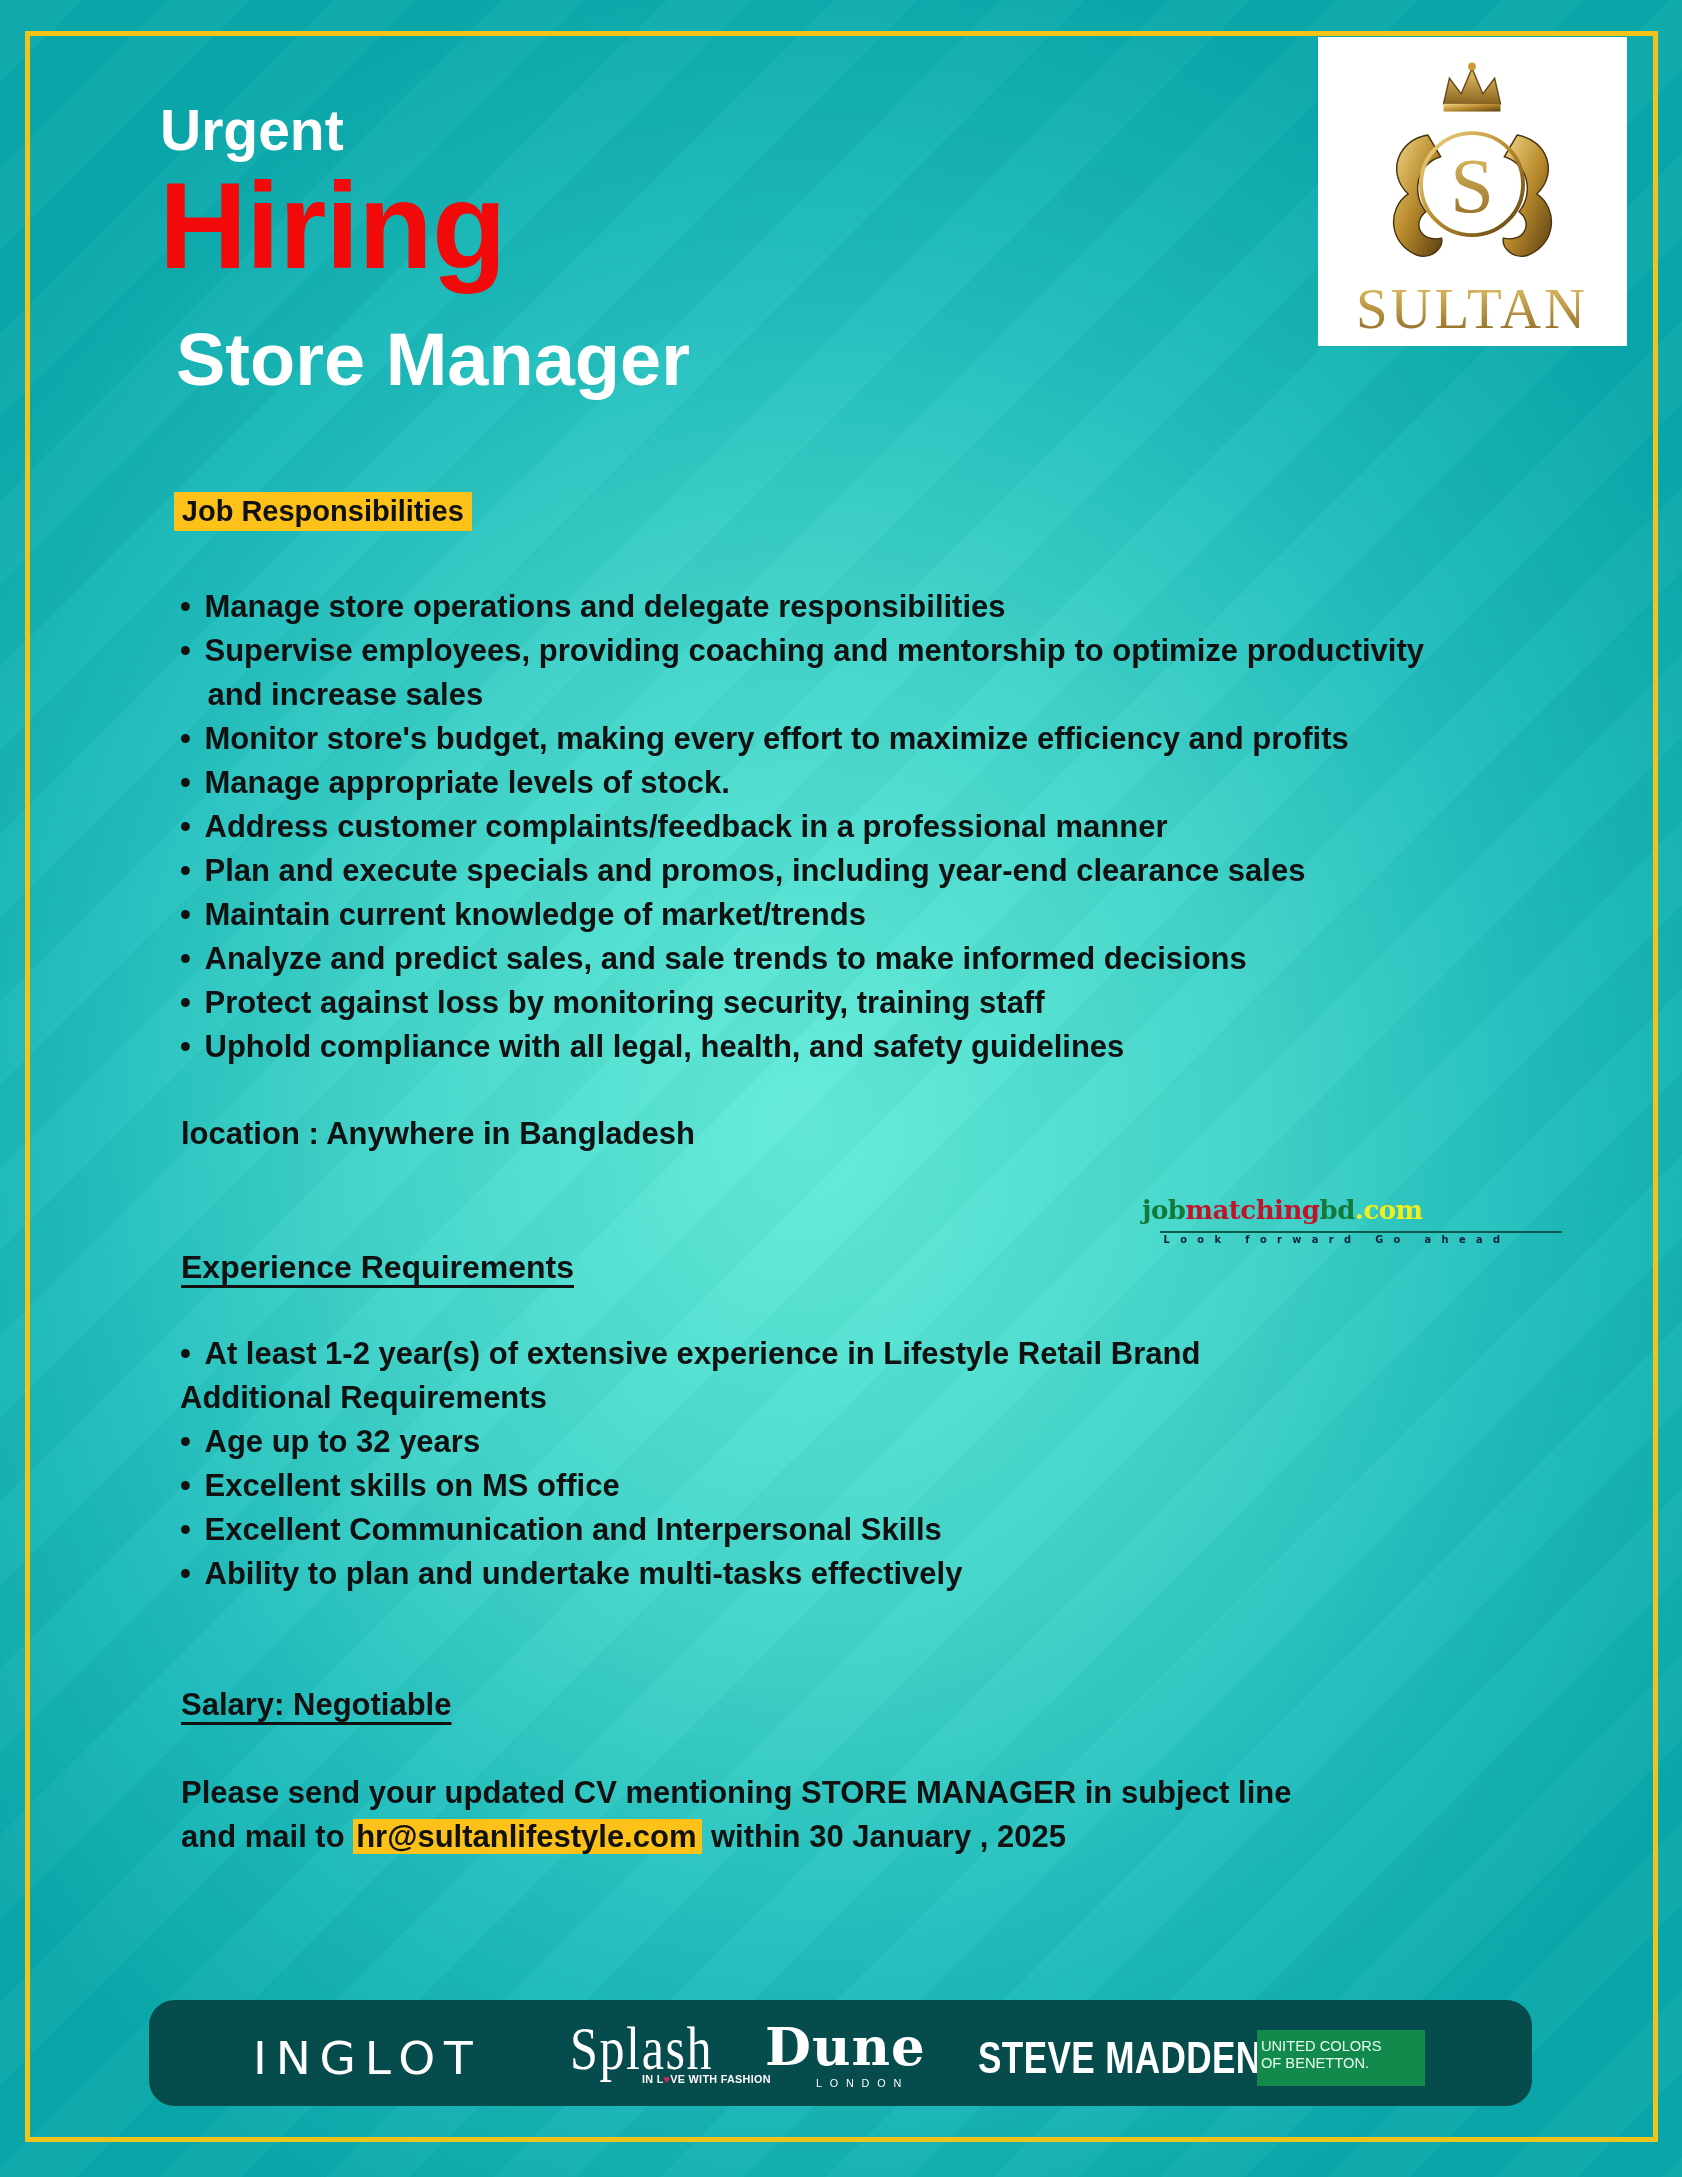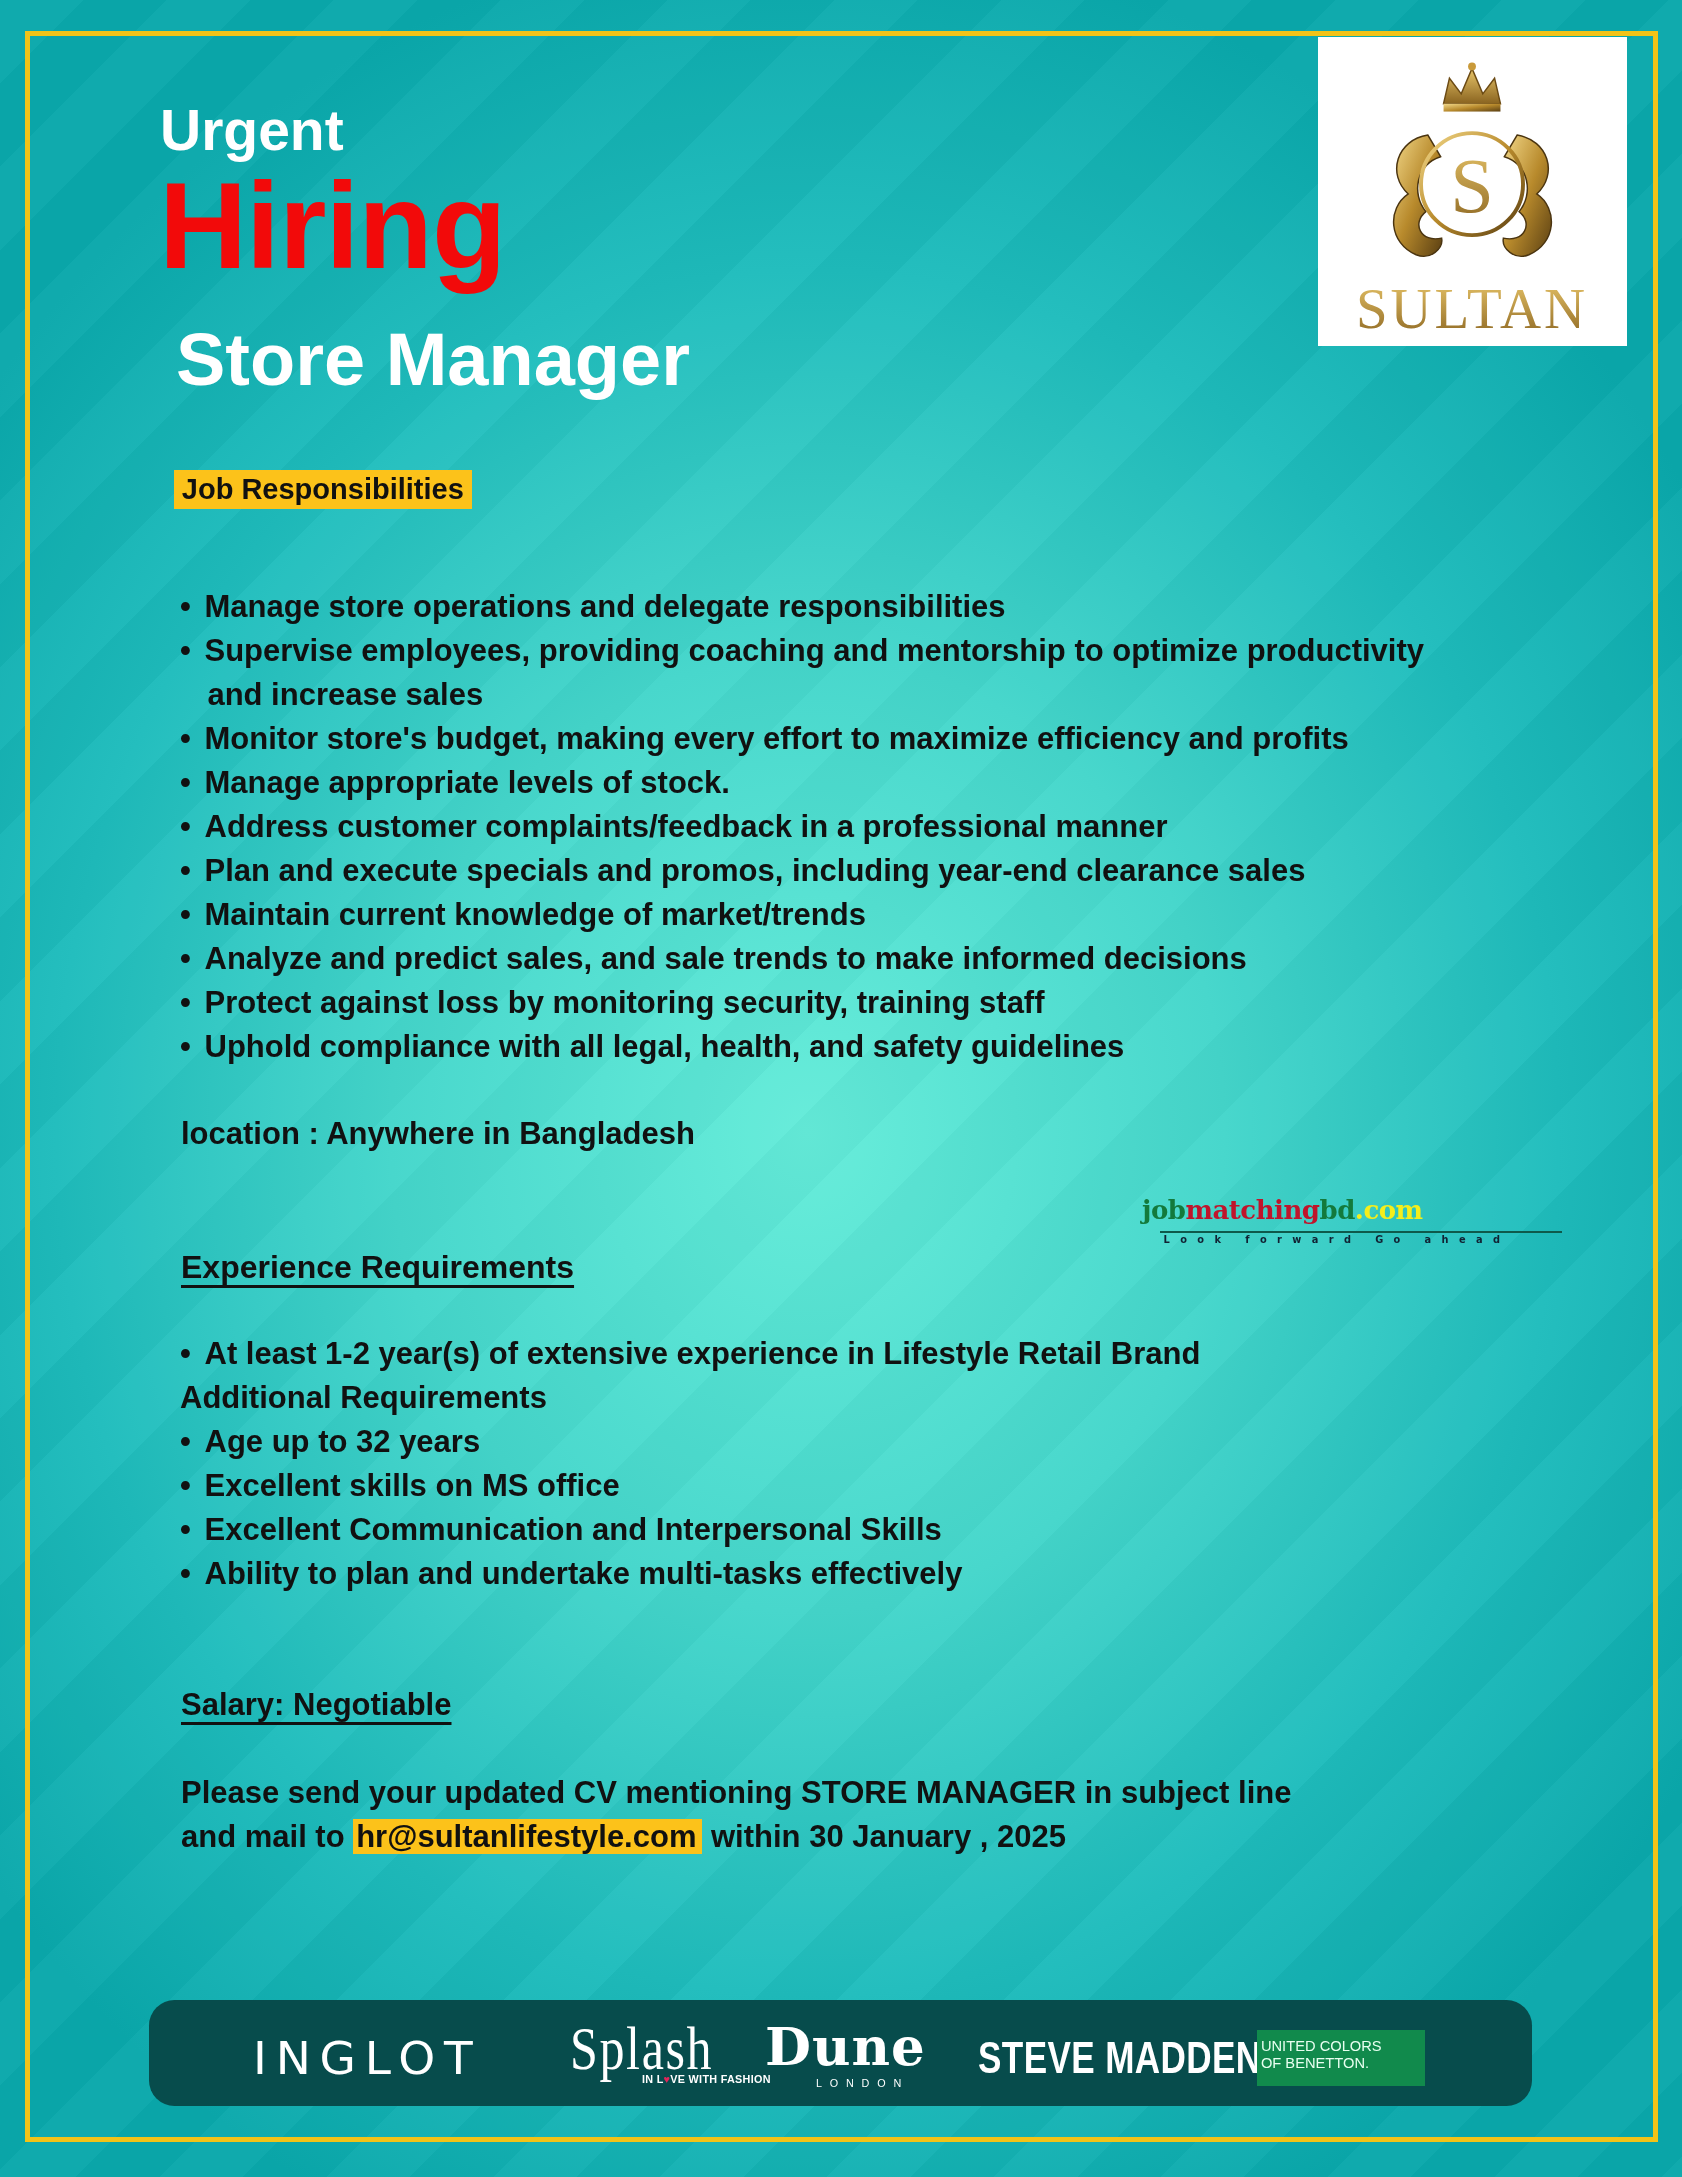--- a/index.html
+++ b/index.html
@@ -18,21 +18,21 @@
     position: absolute; left: 1318px; top: 37px; width: 309px; height: 309px;
     background: #ffffff;
   }
   .logo-box svg { position: absolute; left: 0; top: 0; }
   .abs { position: absolute; white-space: nowrap; }
   .urgent { left: 160px; top: 102px; font-size: 57px; font-weight: 700; color: #ffffff; line-height: 1; }
   .hiring { left: 159px; top: 165px; font-size: 122px; font-weight: 700; color: #f20a0a; line-height: 1; letter-spacing: -1px; }
   .role { left: 176px; top: 323px; font-size: 74px; font-weight: 700; color: #ffffff; line-height: 1; }
 
   .hl-heading {
-    left: 174px; top: 470px; height: 39px; padding: 0 7.8px;
+    left: 174px; top: 492px; height: 39px; padding: 0 7.8px;
     background: #fcc21a; color: #111; font-size: 29px; font-weight: 700;
     line-height: 39px;
   }
   .list { left: 180px; margin: 0; padding: 0; list-style: none; color: #111; font-weight: 700; font-size: 31px; }
   .list li { position: relative; padding-left: 24.5px; line-height: 44px; height: 44px; white-space: nowrap; }
   .list li::before { content: "\2022"; position: absolute; left: 0; top: 0; }
   .list li.cont { padding-left: 27.4px; }
   .list li.cont::before { content: ""; }
   .list li.plain { padding-left: 0; }
   .list li.plain::before { content: ""; }

